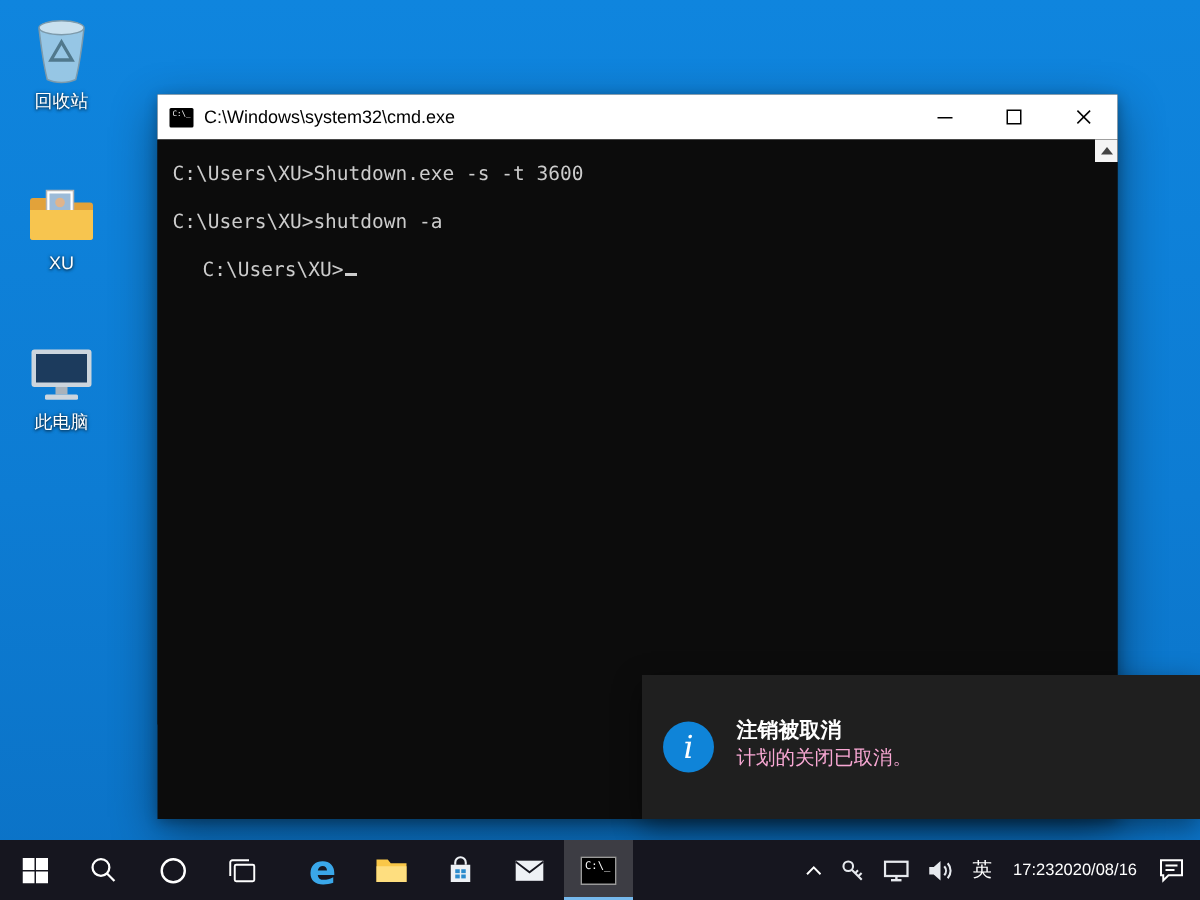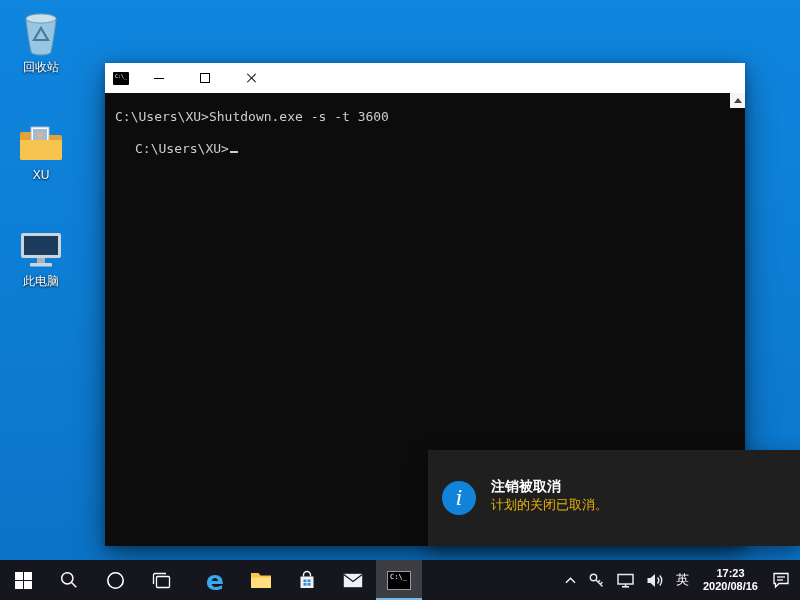--- a/index.html
+++ b/index.html
@@ -89,21 +89,21 @@
     cursor:pointer;
   }
   .toast-icon {
     width:34px; height:34px; border-radius:50%; background:#0f84d8;
     color:#fff; display:flex; align-items:center; justify-content:center;
     font-family:"DejaVu Serif","Liberation Serif",serif; font-style:italic;
     font-size:21px; flex-shrink:0; margin-right:15px;
   }
   .toast-text { min-width:0; }
   .toast-title { font-size:14px; font-weight:bold; color:#ffffff; margin-bottom:0; }
-  .toast-body  { font-size:13px; color:#eab308; margin-bottom:5px; }
+  .toast-body  { font-size:13px; color:#f9a8d4; margin-bottom:5px; }
   .toast-source{ font-size:12px; color:#9b9b9b; }
 
   
   .taskbar {
     position:absolute; left:0; bottom:0; width:800px; height:40px;
     background:#16161f; display:flex; align-items:stretch; z-index:20;
   }
   .tb-btn {
     width:46px; display:flex; align-items:center; justify-content:center;
     cursor:pointer; position:relative;
@@ -122,21 +122,21 @@
     color:#fff; font-family:"DejaVu Sans Mono",monospace; font-size:7px;
     line-height:7px; padding:2px 0 0 2px; overflow:hidden;
   }
 
   .tray { margin-left:auto; display:flex; align-items:stretch; padding-right:4px; }
   .tray-item {
     padding:0 6px; display:flex; align-items:center; justify-content:center;
     color:#fff; cursor:pointer;
   }
   .ime { font-size:13px; }
-  .clock { flex-direction:column; font-size:11px; line-height:13px; text-align:center; padding:0 8px;font-weight:bold; }
+  .clock { flex-direction:row; font-size:11px; line-height:13px; text-align:center; padding:0 8px; }
 </style>
 </head>
 <body>
 
 <div class="desktop">
 
   <div class="desk-icon di-recycle">
     <div class="glyph">
       <svg width="42" height="46" viewBox="0 0 42 46">
         <path d="M6 9 C7.5 22 9.5 35 11.5 43 C17 45.6 25 45.6 30.5 43 C32.5 35 34.5 22 36 9" fill="rgba(189,216,231,0.78)" stroke="#7d9aab" stroke-width="1"></path>
@@ -171,35 +171,37 @@
       </svg>
     </div>
     <span class="label">XU</span>
   </div>
 
   <div class="cmd-window">
     <div class="titlebar">
       <div class="tb-app-icon">
         <span>C:\_</span>
       </div>
+      <span class="tb-title">C:\Windows\system32\cmd.exe</span>
       <div class="win-controls">
         <div class="win-btn">
             <div class="glyph-min"></div>
           </div>
         <div class="win-btn">
             <div class="glyph-max"></div>
           </div>
         <div class="win-btn">
             <div class="glyph-close"></div>
           </div>
       </div>
     </div>
 
     <div class="console">
       <div class="line">C:\Users\XU&gt;Shutdown.exe -s -t 3600</div>
+      <div class="line">C:\Users\XU&gt;shutdown -a</div>
       <div class="prompt-line"><span>C:\Users\XU&gt;</span><span class="cursor"></span></div>
 
       <div class="scrollbar">
         <div class="scroll-up">
           <div class="tri"></div>
         </div>
       </div>
     </div>
   </div>
 

